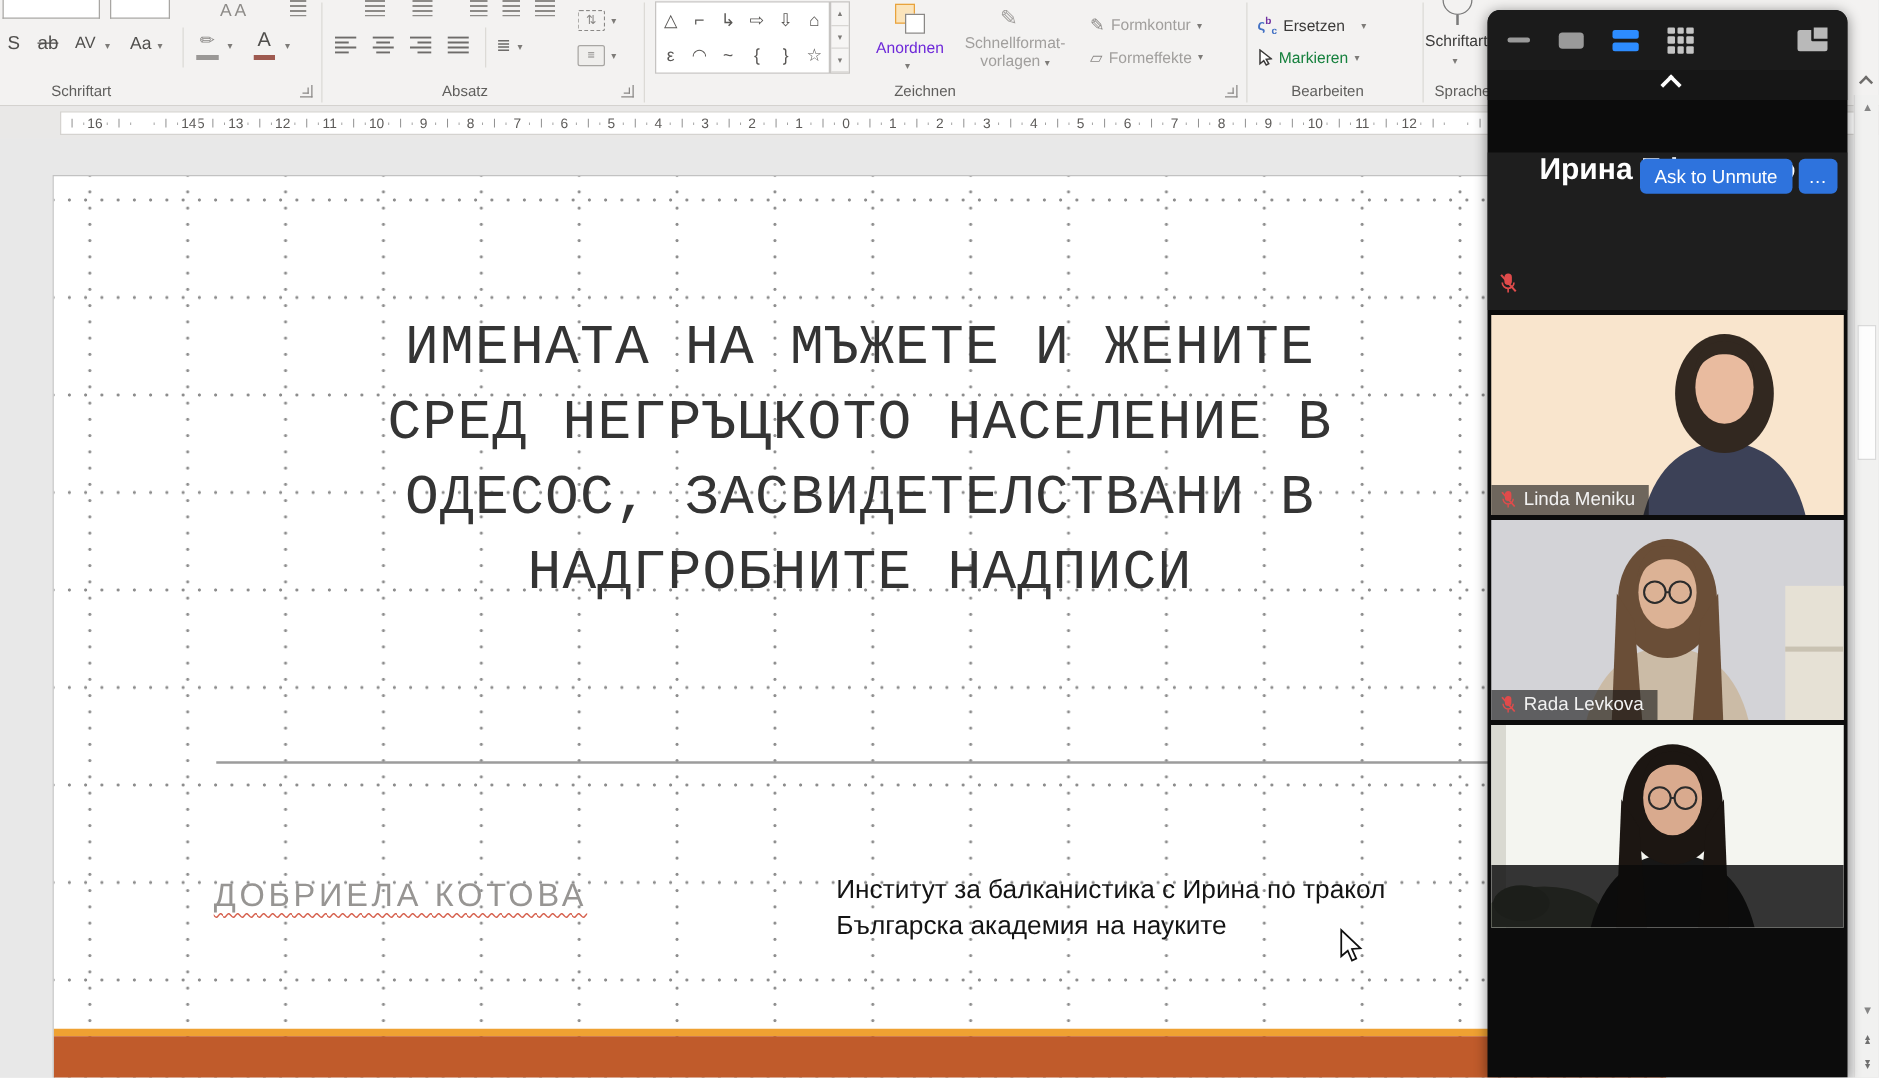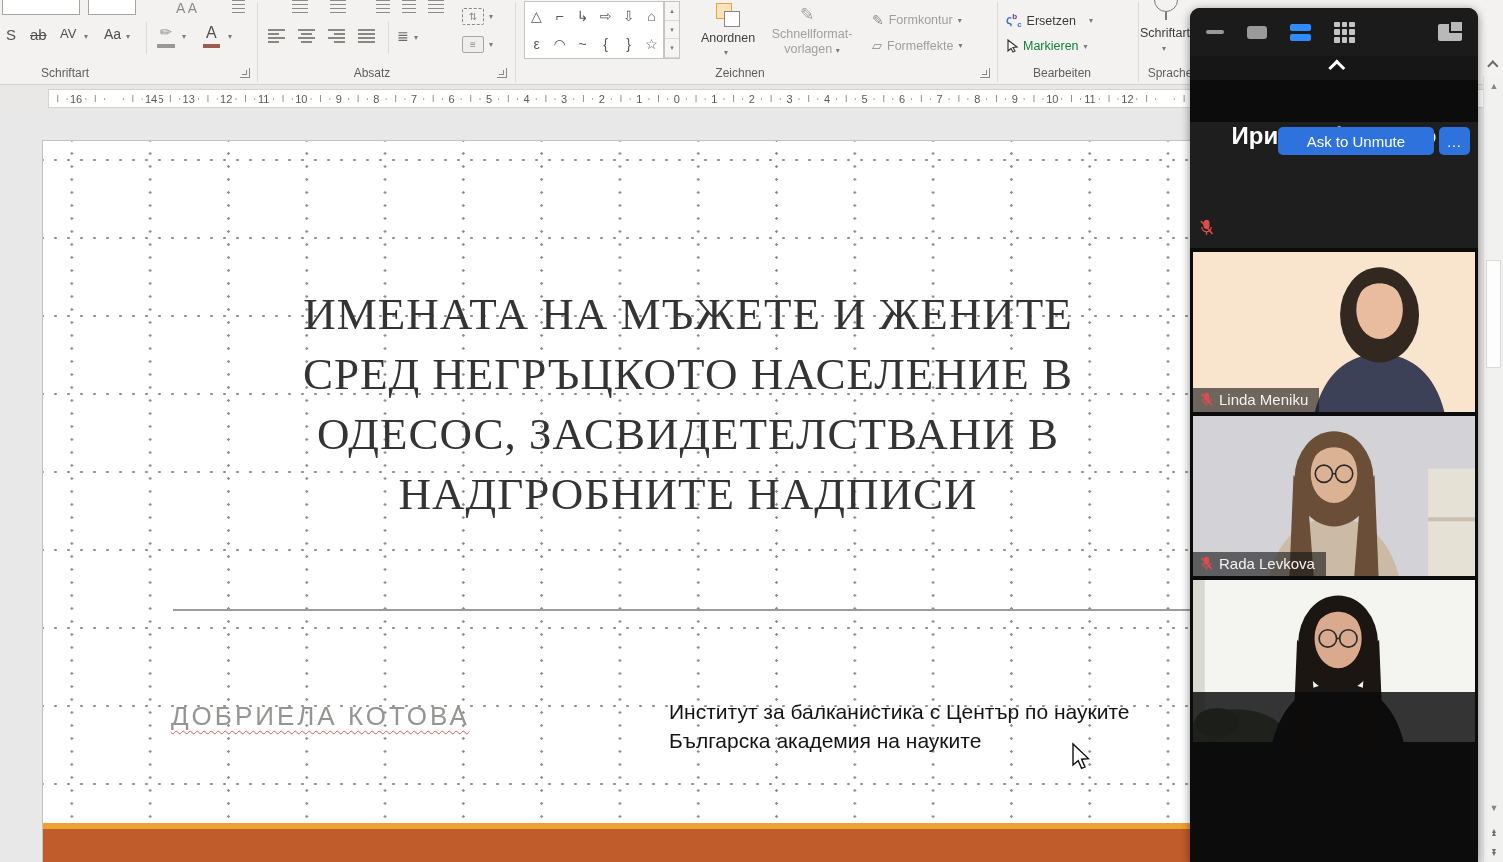--- a/index.html
+++ b/index.html
@@ -52,22 +52,22 @@
 
   
   #slide { left:42px; top:140px; width:1292px; height:727px; background:#fff;
     border:1px solid #c2c2c2; overflow:hidden;
     background-image:
       radial-gradient(circle, #8d8d8d 1px, transparent 1.5px),
       radial-gradient(circle, #8d8d8d 1px, transparent 1.5px);
     background-size:78.3px 13px, 13px 78px;
     background-position:68px 6px, 6px 58px; }
   #slide-title { left:0; right:0; top:108px; text-align:center;
-    font-family:Liberation Serif, serif; font-size:45px; line-height:60px;
-    color:#343434; letter-spacing:1px; font-weight:500;margin-top:35px; }
+    font-family:Liberation Mono, monospace; font-size:45px; line-height:60px;
+    color:#343434; letter-spacing:1px; font-weight:500; }
   #slide-title span { display:block; }
   #slide-divider { left:130px; top:468px; width:1040px; height:2px; background:#9c9c9c; }
   #slide-author { left:128px; top:560px; font-size:26px; color:#979593; letter-spacing:3px;
     text-decoration:underline wavy #d6604d 1px; text-underline-offset:5px; }
   #slide-affil { left:626px; top:556px; font-size:21px; line-height:29px; color:#141414;
     white-space:nowrap; }
   #accent-band { left:0; right:0; top:682px; bottom:0; }
   #accent-band .stripe { height:6px; }
   #accent-band .band { position:absolute; top:6px; left:0; right:0; bottom:0; }
 
@@ -90,21 +90,21 @@
     background:#b9b9b9; border-radius:2px; }
   .ico-popout::after { content:""; position:absolute; right:-2px; top:-4px; width:11px; height:9px;
     background:#b9b9b9; border:2px solid #1b1b1b; border-radius:1px; }
   #zp-collapse { height:24px; background:#161616; display:flex; align-items:center; justify-content:center; }
   .chev { display:inline-block; width:12px; height:12px;
     border-top:3px solid #fff; border-right:3px solid #fff; }
   .chev.up { transform:rotate(-45deg) translate(2px,2px); }
   .chev.sm { width:8px; height:8px; border-width:2px; border-color:#6e6c6a; }
 
   #host-tile { position:relative; height:126px; background:#1e1e1e; }
-  #ask-btn { position:absolute; right:44px; top:5px; height:28px; padding:0 29px;
+  #ask-btn { position:absolute; right:44px; top:5px; height:28px; padding:0 12px;
     color:#fff; font-size:15px; border-radius:5px; display:flex; align-items:center; }
   #more-btn { position:absolute; right:8px; top:5px; width:31px; height:28px;
     color:#fff; font-size:15px; border-radius:5px; display:flex; align-items:center;
     justify-content:center; letter-spacing:1px; }
   #host-name { margin-top:42px; text-align:center; font-size:24px; font-weight:700; color:#fff; }
   #host-mic { position:absolute; left:9px; bottom:8px; }
 
   .tile { position:relative; margin:4px 3px 0; height:160px; overflow:hidden; }
   .tile.active { outline:2px solid #b5d34f; outline-offset:-2px; }
   .tile.last { height:162px; }
@@ -211,21 +211,21 @@
         <span>}</span>
         <span>☆</span>
       </div>
     <div id="gallery-scroll" class="abs">
       <div>▴</div>
       <div>▾</div>
       <div>▾</div>
     </div>
     <div class="abs sq-back" style="left:716px;top:3px;"></div>
     <div class="abs sq-front" style="left:724px;top:11px;"></div>
-    <div class="abs" style="left:695px;top:31px;width:66px;text-align:center;font-size:12.5px;color:#404040;">Anordnen</div>
+    <div class="abs" style="left:695px;top:31px;width:66px;text-align:center;font-size:12.5px;color:#6d28d9;">Anordnen</div>
     <div class="abs drop" style="left:724px;top:48px;">▾</div>
     <div class="abs ico-pen gray" style="left:800px;top:4px;font-size:17px;">✎</div>
     <div class="abs gray" style="left:758px;top:27px;width:108px;text-align:center;font-size:12.5px;line-height:15px;">
       <span>Schnellformat-</span><br>
       <span>vorlagen</span> <span class="drop">▾</span>
     </div>
     <div class="abs txtbtn" style="left:872px;top:12px;">
       <span class="ico-pen">✎</span>
       <span class="gray">Formkontur</span>
       <span class="drop">▾</span>
@@ -306,21 +306,21 @@
   <div id="slide" class="abs">
     <div id="slide-title" class="abs">
       <span>ИМЕНАТА НА МЪЖЕТЕ И ЖЕНИТЕ</span>
       <span>СРЕД НЕГРЪЦКОТО НАСЕЛЕНИЕ В</span>
       <span>ОДЕСОС, ЗАСВИДЕТЕЛСТВАНИ В</span>
       <span>НАДГРОБНИТЕ НАДПИСИ</span>
     </div>
     <div id="slide-divider" class="abs"></div>
     <div id="slide-author" class="abs">ДОБРИЕЛА КОТОВА</div>
     <div id="slide-affil" class="abs">
-      <div>Институт за балканистика с Център по науките</div>
+      <div>Институт за балканистика с Ирина по тракол</div>
       <div>Българска академия на науките</div>
     </div>
     <div id="accent-band" class="abs">
       <div class="stripe" style="background: rgb(239, 161, 50);"></div>
       <div class="band" style="background: rgb(192, 91, 43);"></div>
     </div>
   </div>
 
   <svg id="cursor" class="abs" width="21" height="29" viewBox="0 0 21 29">
     <path d="M3 2 L3 23 L8.2 18.6 L11.6 26.4 L15 24.9 L11.6 17.2 L18.4 16.6 Z" fill="#fff" stroke="#111" stroke-width="1.4"></path>

